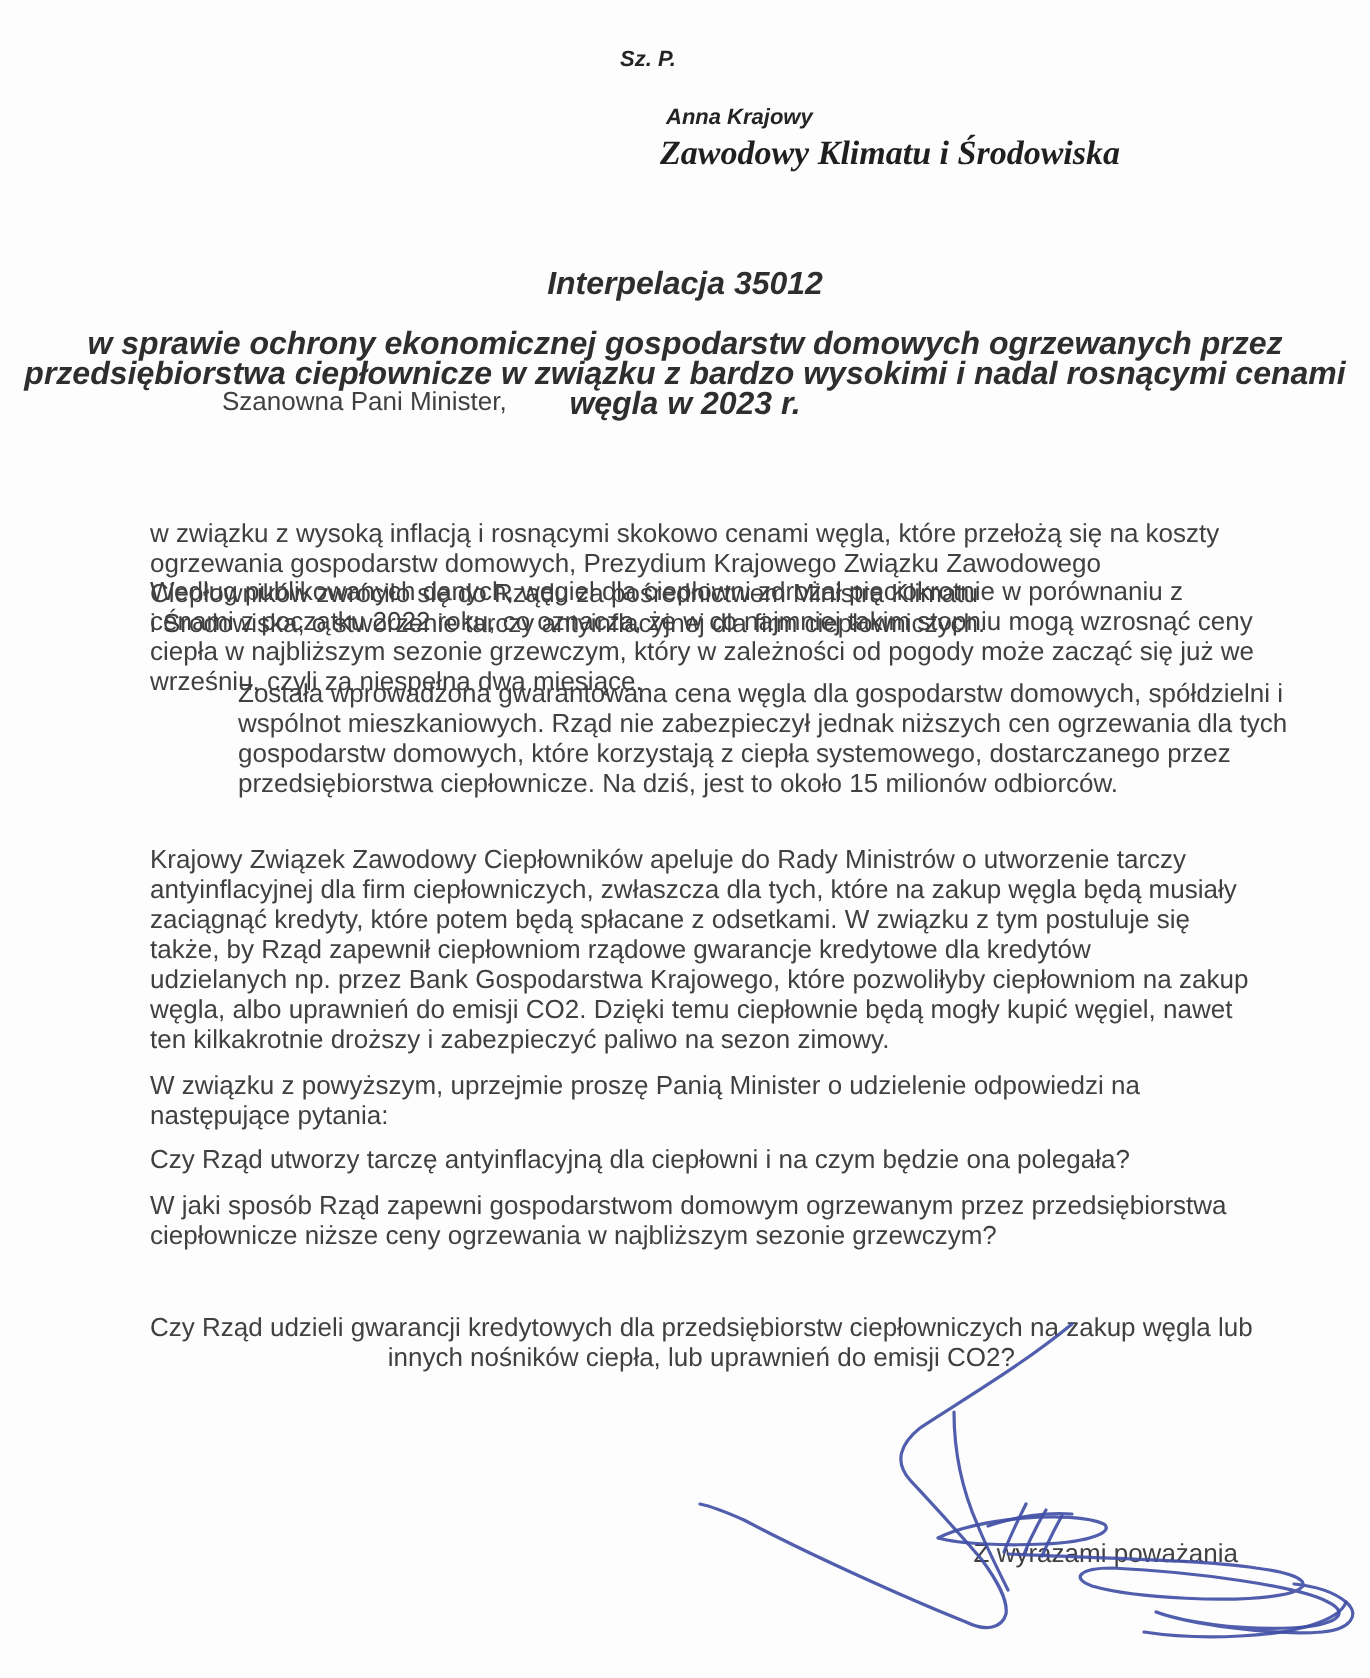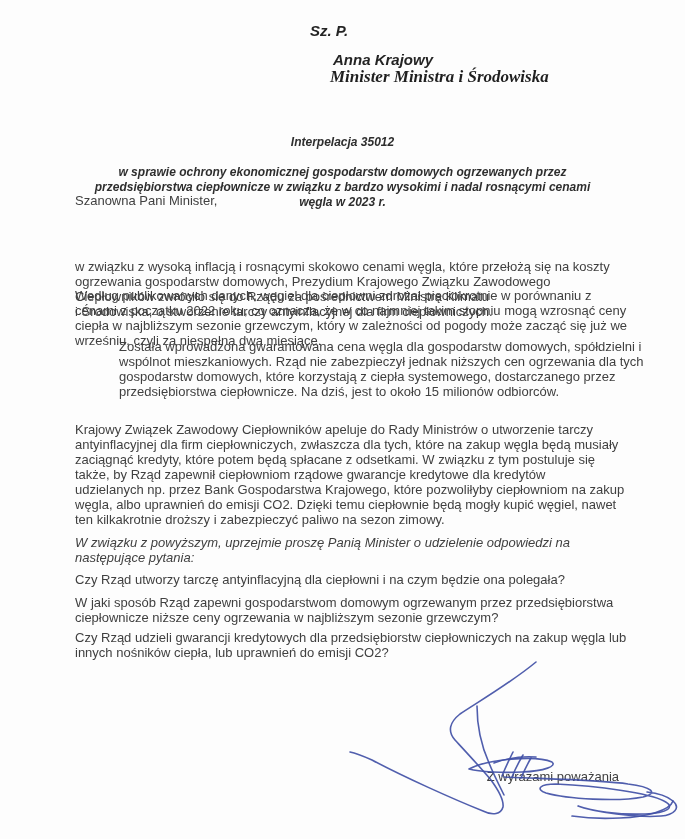--- a/index.html
+++ b/index.html
@@ -10,40 +10,40 @@
     margin: 0 auto;
     background: #fdfdfd;
     overflow: hidden;
     font-family: "Liberation Sans", sans-serif;
     color: #3e3e3e;
   }
   .abs { position: absolute; }
   .hdr-sans {
     font-weight: bold;
     font-style: italic;
-    font-size: 15px;
+    font-size: 11px;
     line-height: 17px;
     color: #242424;
     white-space: pre;
   }
   .hdr-serif {
     font-family: "Liberation Serif", serif;
     font-weight: bold;
     font-style: italic;
     font-size: 17px;
     line-height: 21px;
     color: #1f1f1f;
     white-space: pre;
   }
   .title-block {
     left: 0; top: 120; width: 685px;
     text-align: center;
     font-weight: bold;
     font-style: italic;
-    font-size: 12px;
+    font-size: 16px;
     line-height: 15px;
     color: #2e2e2e;
     white-space: pre-line;
   }
   .body-text {
     left: 75px;
     font-size: 13px;
     line-height: 15px;
     white-space: pre;
     color: #404040;
@@ -74,30 +74,30 @@
 </style>
 </head>
 <body>
 
 <div class="page">
 
   <div class="abs hdr-sans" style="left:310px; top:22px;">Sz. P.</div>
 
   <div class="abs hdr-sans" style="left:333px; top:51px;">Anna Krajowy</div>
 
-  <div class="abs hdr-serif" style="left:330px; top:66px;">Minister Ministra i Środowiska</div>
+  <div class="abs hdr-serif" style="left:330px; top:66px;">Zawodowy Klimatu i Środowiska</div>
 
   <div class="abs title-block" style="top:120px;">
     <div>Interpelacja 35012</div>
     <div>w sprawie ochrony ekonomicznej gospodarstw domowych ogrzewanych przez
 przedsiębiorstwa ciepłownicze w związku z bardzo wysokimi i nadal rosnącymi cenami
 węgla w 2023 r.</div>
   </div>
 
-  <div class="abs body-text" style="top:193px;">Szanowna Pani Minister,</div>
+  <div class="abs body-text" style="top:193px;margin-left:36px;">Szanowna Pani Minister,</div>
 
   <div class="abs body-text" style="top:217px;margin-top:42px;">w związku z wysoką inflacją i rosnącymi skokowo cenami węgla, które przełożą się na koszty
 ogrzewania gospodarstw domowych, Prezydium Krajowego Związku Zawodowego
 Ciepłowników zwróciło się do Rządu za pośrednictwem Ministra Klimatu
 i Środowiska, o stworzenie tarczy antyinflacyjnej dla firm ciepłowniczych.</div>
 
   <div class="abs body-text" style="top:288px;">Według publikowanych danych, węgiel dla ciepłowni zdrożał pięciokrotnie w porównaniu z
 cenami z początku 2022 roku, co oznacza, że w co najmniej takim stopniu mogą wzrosnąć ceny
 ciepła w najbliższym sezonie grzewczym, który w zależności od pogody może zacząć się już we
 wrześniu, czyli za niespełna dwa miesiące.</div>
@@ -108,29 +108,29 @@
 przedsiębiorstwa ciepłownicze. Na dziś, jest to około 15 milionów odbiorców.</div>
 
   <div class="abs body-text" style="top:422px;">Krajowy Związek Zawodowy Ciepłowników apeluje do Rady Ministrów o utworzenie tarczy
 antyinflacyjnej dla firm ciepłowniczych, zwłaszcza dla tych, które na zakup węgla będą musiały
 zaciągnąć kredyty, które potem będą spłacane z odsetkami. W związku z tym postuluje się
 także, by Rząd zapewnił ciepłowniom rządowe gwarancje kredytowe dla kredytów
 udzielanych np. przez Bank Gospodarstwa Krajowego, które pozwoliłyby ciepłowniom na zakup
 węgla, albo uprawnień do emisji CO2. Dzięki temu ciepłownie będą mogły kupić węgiel, nawet
 ten kilkakrotnie droższy i zabezpieczyć paliwo na sezon zimowy.</div>
 
-  <div class="abs body-text" style="top:535px;font-style:italic;">W związku z powyższym, uprzejmie proszę Panią Minister o udzielenie odpowiedzi na
+  <div class="abs body-text" style="top:535px;">W związku z powyższym, uprzejmie proszę Panią Minister o udzielenie odpowiedzi na
 następujące pytania:</div>
 
   <div class="abs body-text" style="top:595px;">W jaki sposób Rząd zapewni gospodarstwom domowym ogrzewanym przez przedsiębiorstwa
 ciepłownicze niższe ceny ogrzewania w najbliższym sezonie grzewczym?</div>
 
   <div class="abs body-text" style="top:572px;">Czy Rząd utworzy tarczę antyinflacyjną dla ciepłowni i na czym będzie ona polegała?</div>
 
-  <div class="abs body-text" style="top:630px;">Czy Rząd udzieli gwarancji kredytowych dla przedsiębiorstw ciepłowniczych na zakup węgla lub
+  <div class="abs body-text" style="top:656px;text-align:center;">Czy Rząd udzieli gwarancji kredytowych dla przedsiębiorstw ciepłowniczych na zakup węgla lub
 innych nośników ciepła, lub uprawnień do emisji CO2?</div>
 
 
   <div class="abs closing-block">
     <div>Z wyrazami poważania</div>
     <div>Jan Szopiński</div>
     
   </div>
 
   <svg class="abs signature-svg" viewBox="335 650 350 175" xmlns="http://www.w3.org/2000/svg">

